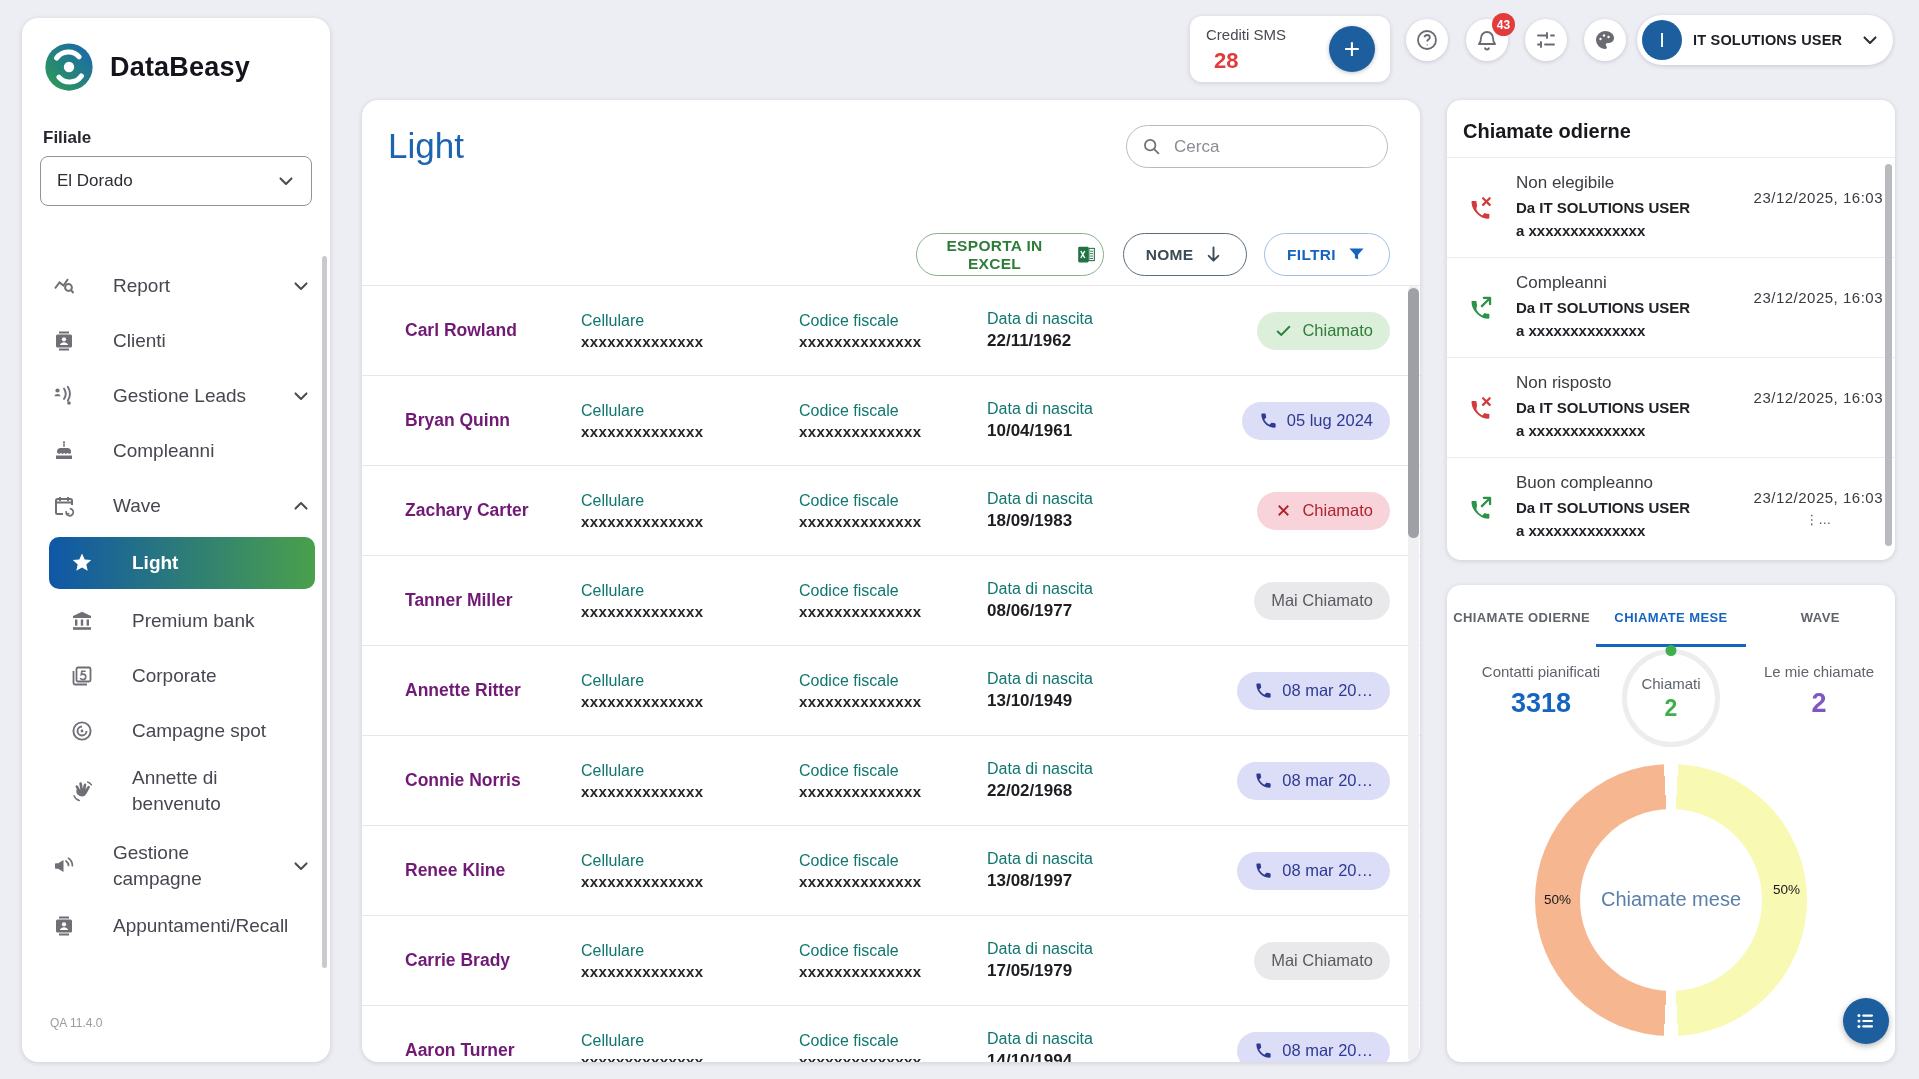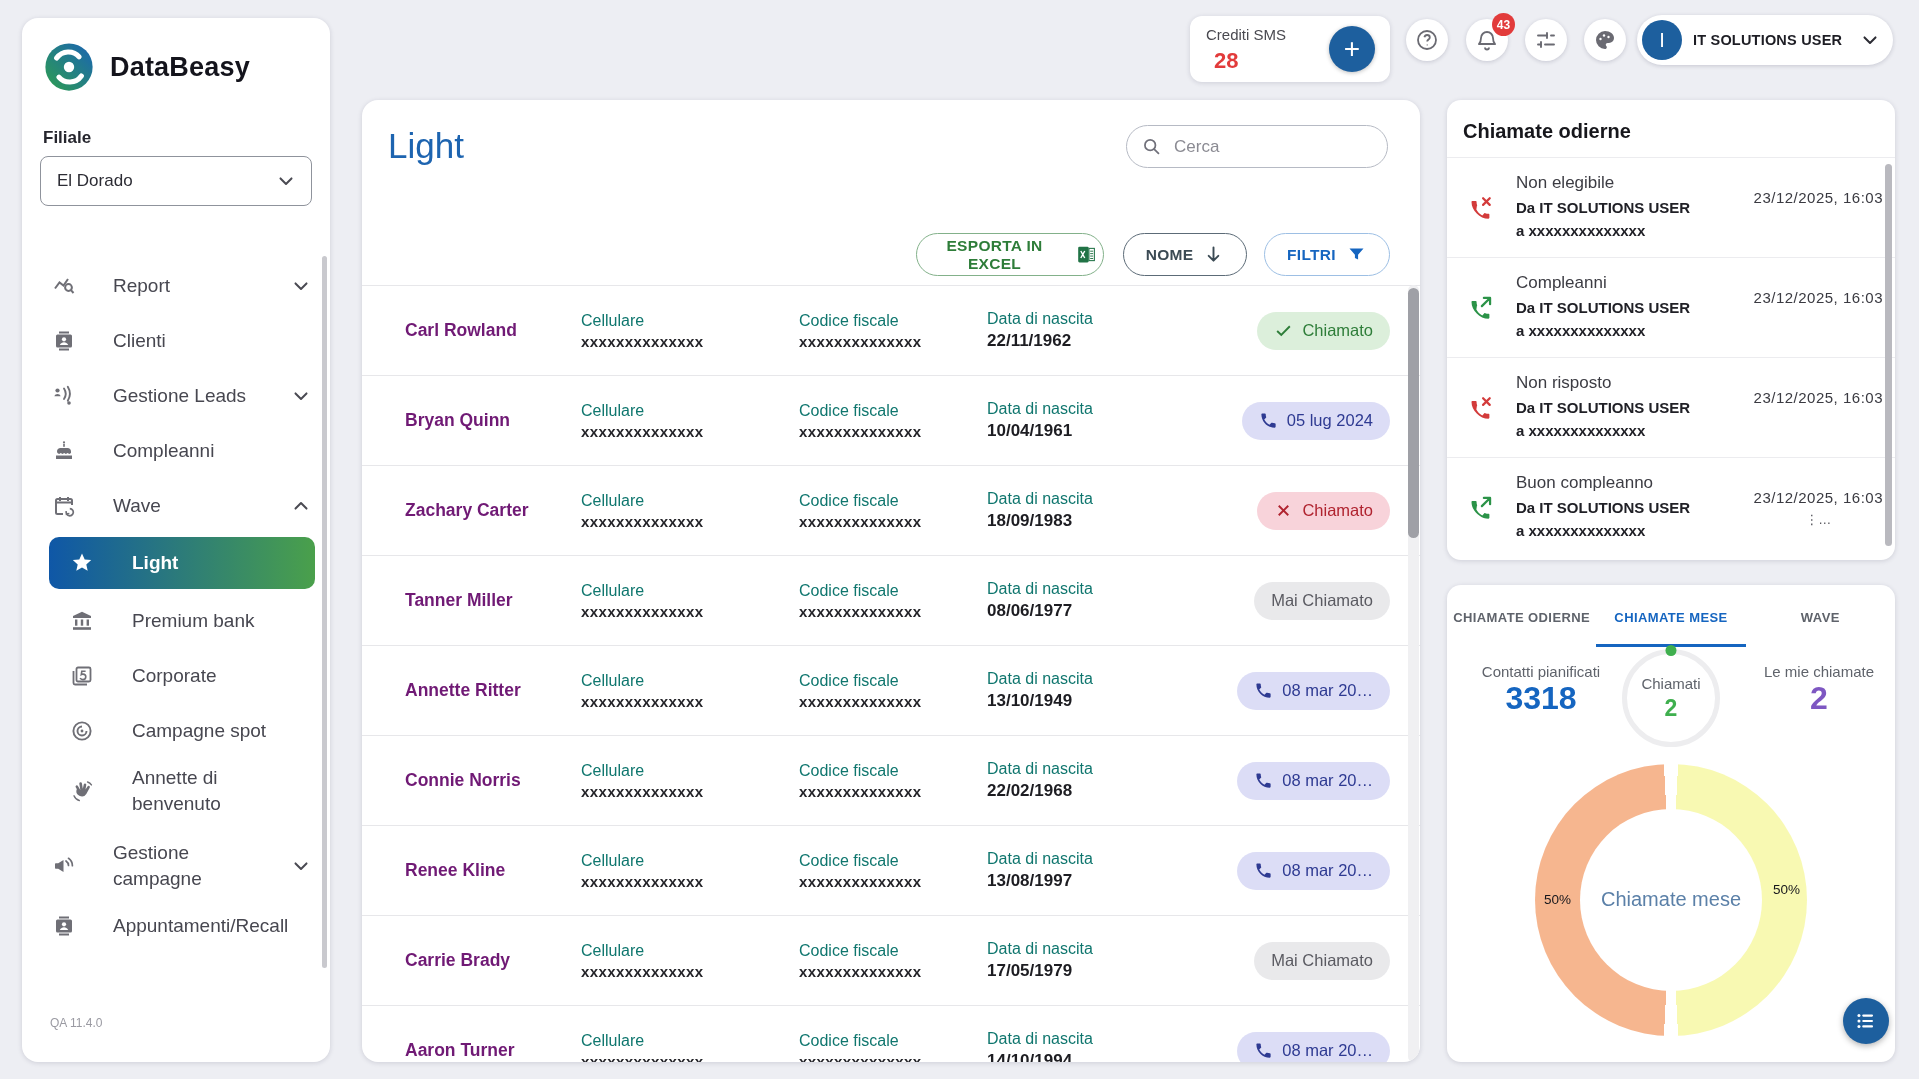--- a/index.html
+++ b/index.html
@@ -97,21 +97,21 @@
 
   
   .stats-card{left:1447px;top:585px;width:448px;height:477px;overflow:hidden;border-radius:14px;}
   .tabs{display:flex;height:62px;}
   .tab{flex:1;display:flex;align-items:center;justify-content:center;text-align:center;font-size:13px;font-weight:bold;color:#5f636b;letter-spacing:.4px;line-height:1.35;position:relative;cursor:pointer;padding:4px 6px 0;}
   .tab.active{color:#1565c0;}
   .tab.active::after{content:"";position:absolute;left:0;right:0;bottom:0;height:3px;background:#1565c0;}
   .stat-left{position:absolute;left:18px;top:78px;width:152px;text-align:center;}
   .stat-right{position:absolute;left:302px;top:78px;width:140px;text-align:center;}
   .stat-label{font-size:15px;color:#5f636b;}
-  .stat-value{font-size:32px;font-weight:bold;}
+  .stat-value{font-size:27px;font-weight:bold;margin-top:8px;}
   .stat-value.blue{color:#1565c0;}
   .stat-value.purple{color:#7e57c2;}
   .stat-ring{position:absolute;left:175px;top:64px;width:98px;height:98px;border:5px solid #ededef;border-radius:50%;display:flex;flex-direction:column;align-items:center;justify-content:center;}
   .ring-dot{position:absolute;left:50%;top:-9px;transform:translateX(-50%);width:11px;height:11px;border-radius:50%;background:#3faf4e;}
   .ring-label{font-size:15px;color:#5f636b;}
   .ring-value{font-size:23px;font-weight:bold;color:#3faf4e;margin-top:3px;}
   .donut{position:absolute;left:88px;top:179px;width:272px;height:272px;border-radius:50%;}
   .donut::after{content:"";position:absolute;inset:45px;background:#fff;border-radius:50%;}
   .donut-center{position:absolute;left:0;right:0;top:124px;text-align:center;font-size:20px;color:#5b80a8;z-index:2;}
   .pct{position:absolute;font-size:13.5px;color:#17171c;z-index:2;}

